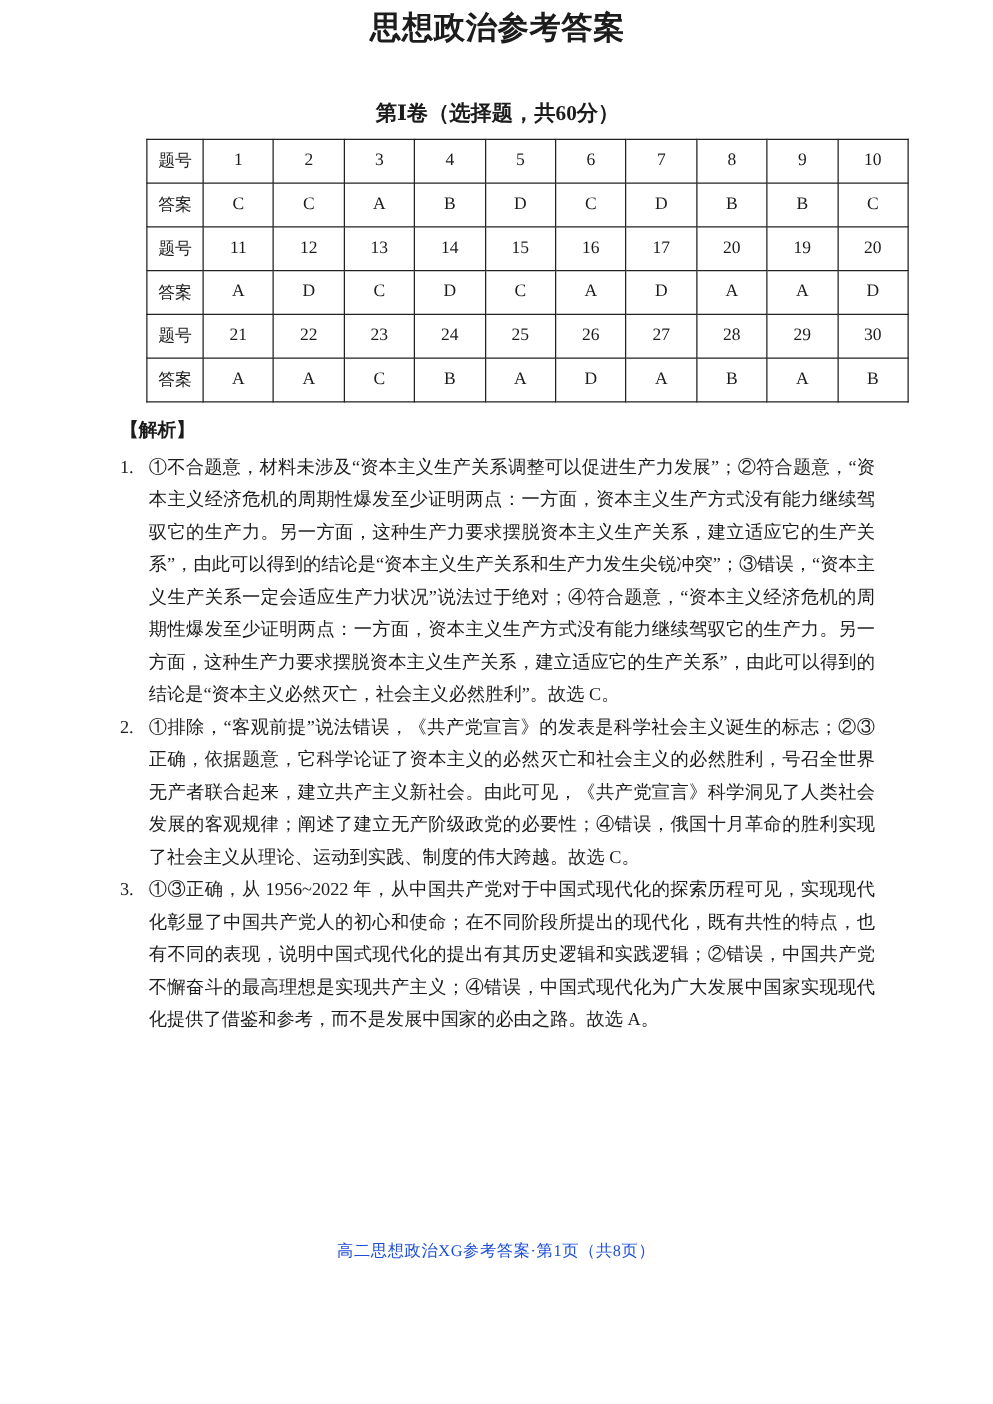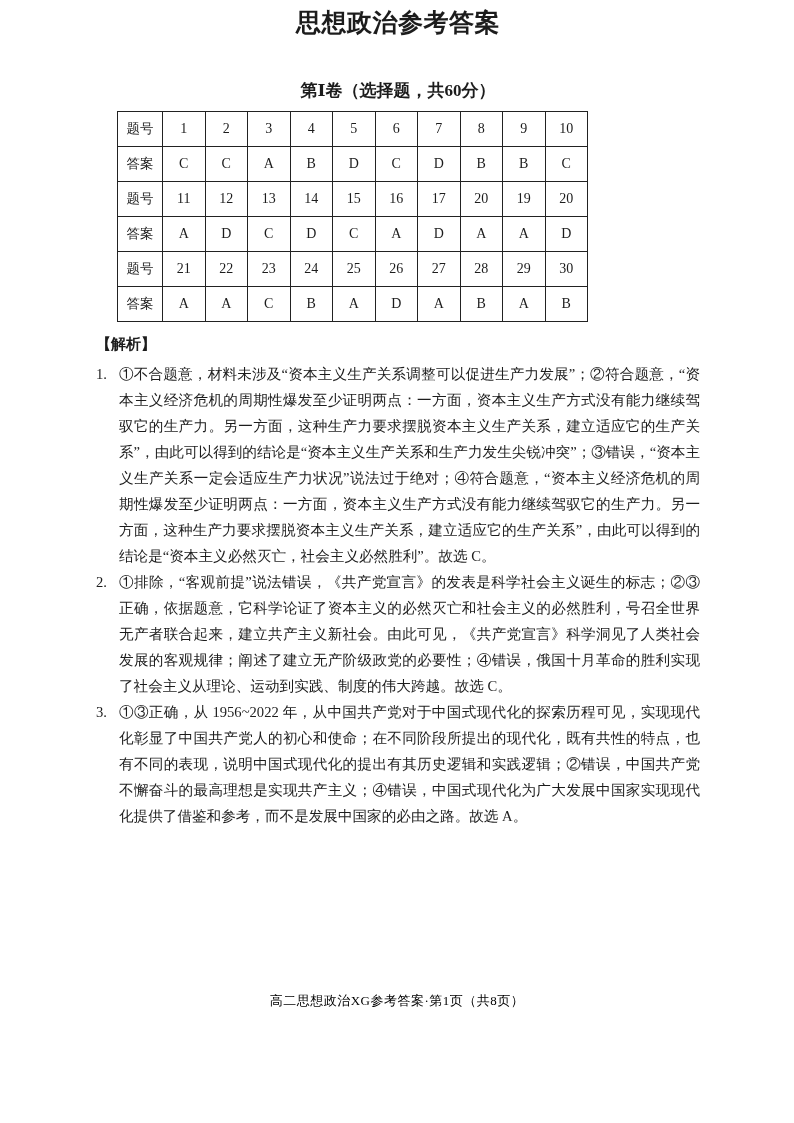--- a/index.html
+++ b/index.html
@@ -39,21 +39,21 @@
   }
   .instructions {
     font-size: 14.5px;
     margin-top: 16px;
     line-height: 20px;
   }
   .instructions .bold { font-weight: bold; }
   table.answer-table {
     border-collapse: collapse;
     margin: 9px 0 0 21px;
-    width: 471px;
+    width: 610px;
     table-layout: fixed;
   }
   table.answer-table td {
     border: 1px solid #222;
     text-align: center;
     vertical-align: middle;
     height: 34px;
     font-size: 14px;
     padding: 0;
   }
@@ -79,21 +79,21 @@
     text-align: justify;
     text-justify: inter-ideograph;
   }
   .page-footer {
     position: absolute;
     left: 0;
     right: 0;
     top: 992px;
     text-align: center;
     font-size: 13px;
-    color: #000000;
+    color: #1d4ed8;
     letter-spacing: 0.5px;
   }
 </style>
 </head>
 <body>
 
 <div class="page">
   <div class="content">
 
     <h1 class="doc-title">思想政治参考答案</h1>

